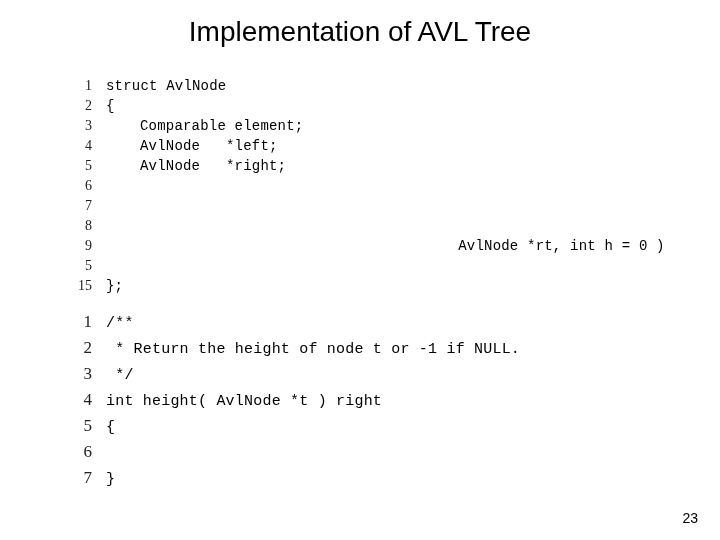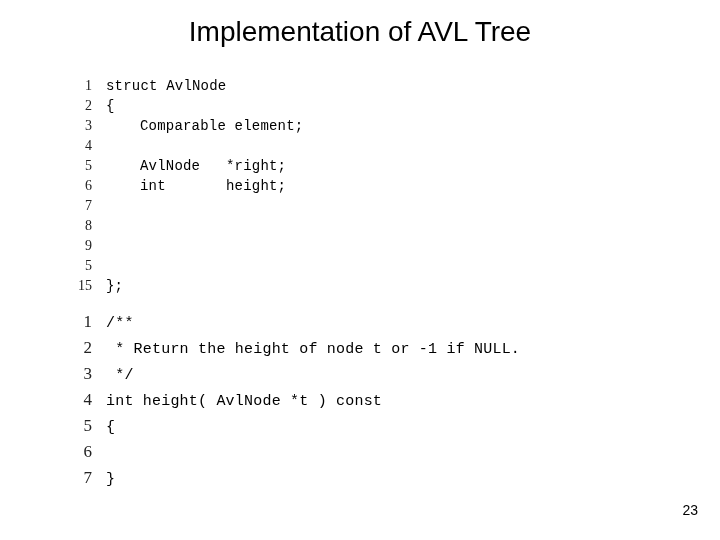--- a/index.html
+++ b/index.html
@@ -63,21 +63,21 @@
     white-space: pre;
     letter-spacing: 0.2px;
   }
   .code-block-2 .code {
     font-size: 15px;
   }
   .ind1 { padding-left: 34px; text-align: center; }
   .page-num {
     position: absolute;
     right: 22px;
-    bottom: 22px;
+    bottom: 14px;
     font-size: 14px;
   }
 </style>
 </head>
 <body>
 
 <div class="slide">
 
   <div class="title">Implementation of AVL Tree</div>
 
@@ -89,38 +89,39 @@
     <div class="code-row">
       <span class="ln">2</span>
       <span class="code">{</span>
     </div>
     <div class="code-row">
       <span class="ln">3</span>
       <span class="code ind1">Comparable element;</span>
     </div>
     <div class="code-row">
       <span class="ln">4</span>
+      <span class="code ind1">AvlNode   *left;</span>
     </div>
     <div class="code-row">
       <span class="ln">5</span>
       <span class="code ind1">AvlNode   *right;</span>
     </div>
     <div class="code-row">
       <span class="ln">6</span>
-      <span class="code ind1">int       height;</span>
     </div>
     <div class="code-row">
       <span class="ln">7</span>
       <span class="code"></span>
     </div>
     <div class="code-row">
       <span class="ln">8</span>
     </div>
     <div class="code-row">
       <span class="ln">9</span>
+      <span class="code ind1">                                     AvlNode *rt, int h = 0 )</span>
     </div>
     <div class="code-row">
       <span class="ln">5</span>
     </div>
     <div class="code-row">
       <span class="ln">15</span>
       <span class="code">};</span>
     </div>
   </div>
 
@@ -132,21 +133,21 @@
     <div class="code-row">
       <span class="ln">2</span>
       <span class="code"> * Return the height of node t or -1 if NULL.</span>
     </div>
     <div class="code-row">
       <span class="ln">3</span>
       <span class="code"> */</span>
     </div>
     <div class="code-row">
       <span class="ln">4</span>
-      <span class="code">int height( AvlNode *t ) const</span>
+      <span class="code">int height( AvlNode *t ) right</span>
     </div>
     <div class="code-row">
       <span class="ln">5</span>
       <span class="code">{</span>
     </div>
     <div class="code-row">
       <span class="ln">6</span>
     </div>
     <div class="code-row">
       <span class="ln">7</span>

